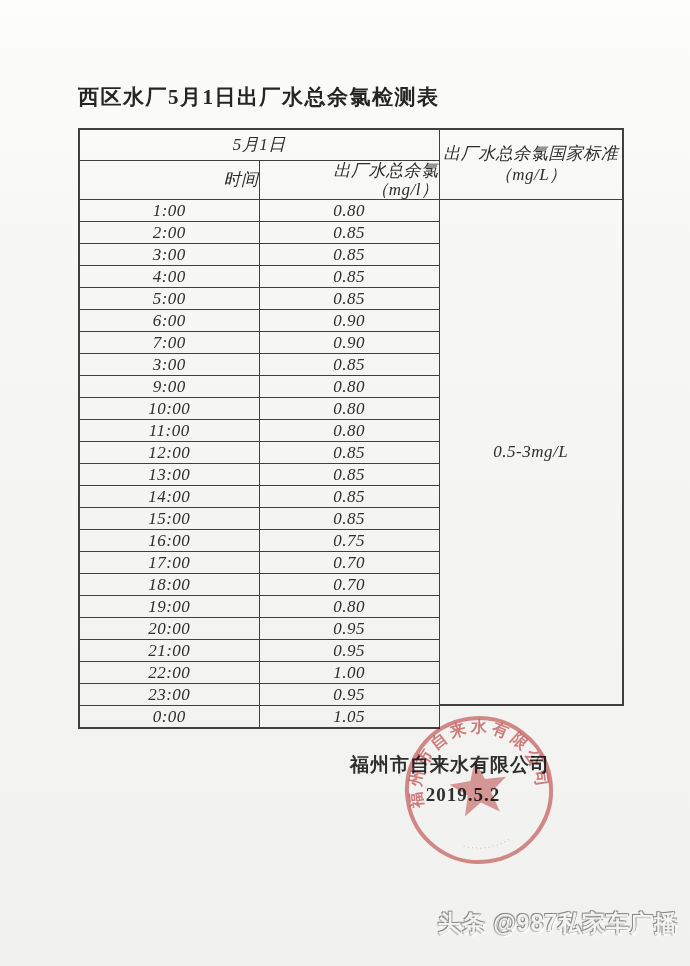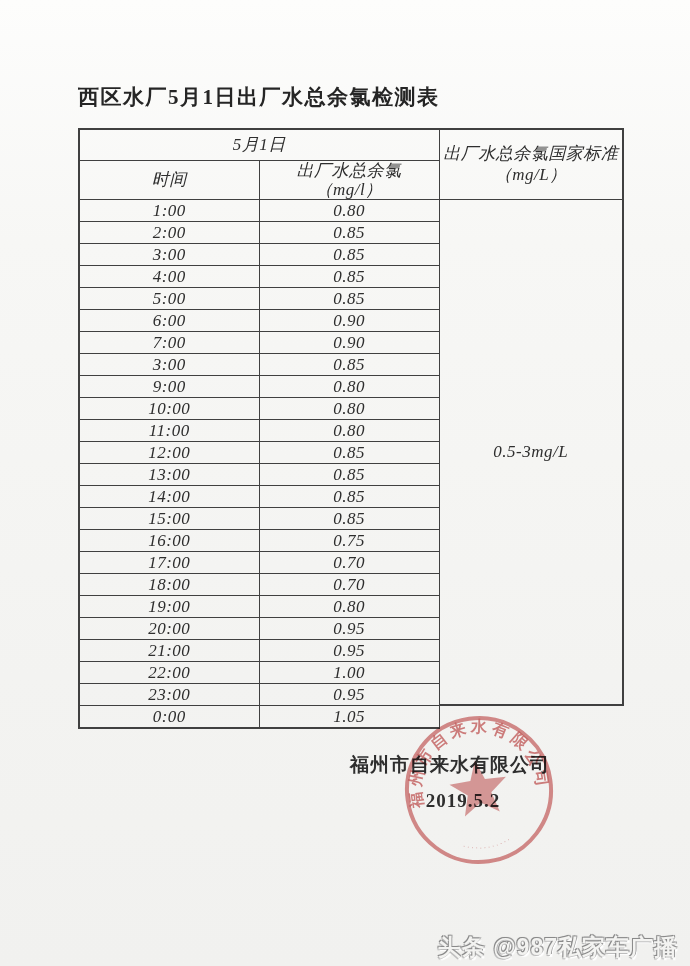--- a/index.html
+++ b/index.html
@@ -45,56 +45,56 @@
   }
   
   table.report tr.h1 td { border-top-width: 2.4px; }
   table.report td.c1 { border-left-width: 2.4px; }
   table.report td.col3 { border-right-width: 2.4px; }
   table.report tr.last td { border-bottom-width: 2.4px; }
   table.report td.std-value { border-bottom-width: 2.4px; }
 
   tr.h1 td.date-cell { height: 31px; font-size: 17px; }
   td.std-header { font-size: 16.5px; line-height: 21px; }
-  tr.h2 td { height: 38px; font-size: 17px; }
+  tr.h2 td { height: 38px; font-size: 17px; text-align: right; }
   td.two-line { line-height: 19px; font-size: 16.5px; }
   tr.data-row td { height: 21px; line-height: 21px; margin-top: 24px; }
   td.std-value { font-size: 16.5px; letter-spacing: 0.5px; border-radius: 26px; }
 
   .footer-block {
     position: absolute;
     left: 328px; top: 752px; width: 244px;
     text-align: center;
   }
   .company-name {
     font-size: 19px;
     font-weight: bold;
     letter-spacing: 1px;
     color: #2e2e2e;
   }
   .report-date {
-    margin-top: 12px;
+    margin-top: 6px;
     margin-left: 26px;
     font-size: 19px;
     font-weight: bold;
     letter-spacing: 1px;
     color: #2e2e2e;
   }
 
   .seal {
     position: absolute;
     left: 394px; top: 705px;
     width: 170px; height: 170px;
     mix-blend-mode: multiply;
     opacity: 0.92;
   }
 
   .watermark {
     position: absolute;
-    top: 932px; right: 12px;
+    top: 908px; right: 12px;
     font-family: "Liberation Sans", "DejaVu Sans", sans-serif;
     font-size: 23px;
     font-weight: bold;
     letter-spacing: 1px;
     color: #f3f3f1;
     text-shadow:
       -1px -1px 0 #8a8a8a,
        1px -1px 0 #9a9a9a,
       -1px  1px 0 #bdbdbd,
        1.5px 1.5px 1px #ffffff,

